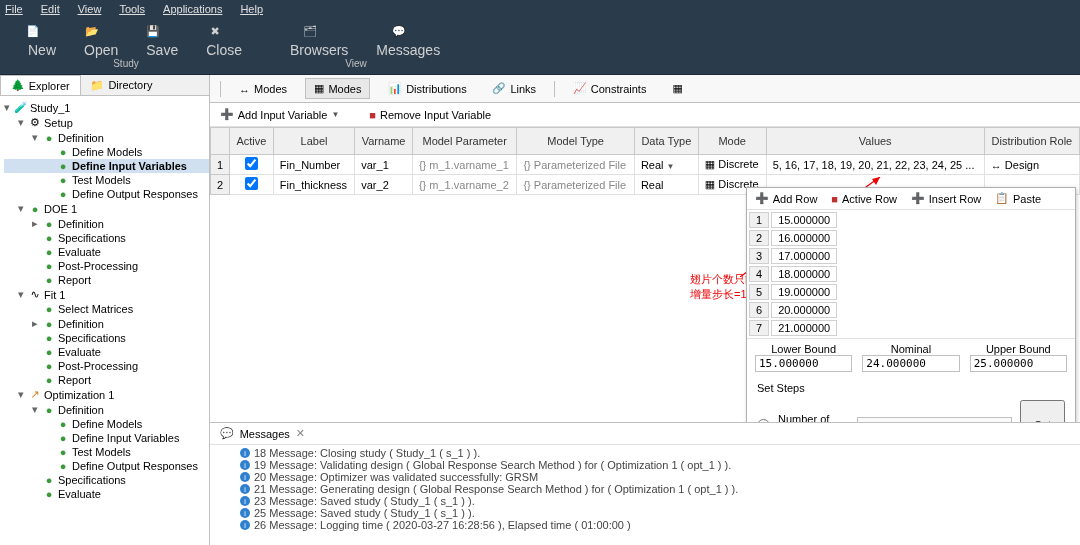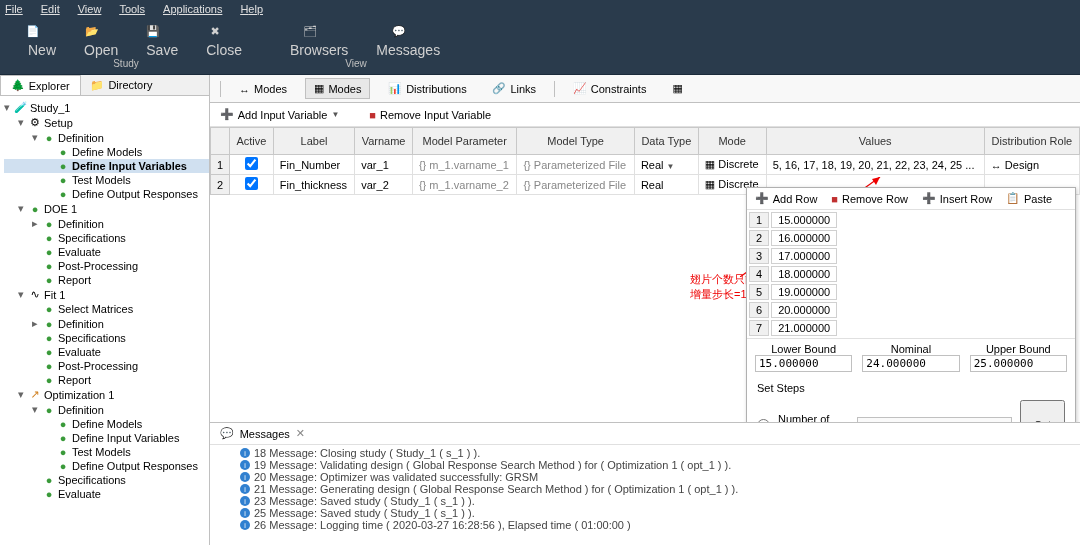--- a/index.html
+++ b/index.html
@@ -366,21 +366,21 @@
       </div>
 
       <div class="popup">
         <div class="popup-toolbar">
           <div class="action-btn">
               <span class="plus-g">➕</span>
               <span>Add Row</span>
             </div>
           <div class="action-btn">
               <span class="plus-r">■</span>
-              <span>Remove Row</span>
+              <span>Active Row</span>
             </div>
           <div class="action-btn">
               <span class="plus-b">➕</span>
               <span>Insert Row</span>
             </div>
           <div class="action-btn">
               <span>📋</span>
               <span>Paste</span>
             </div>
         </div>

